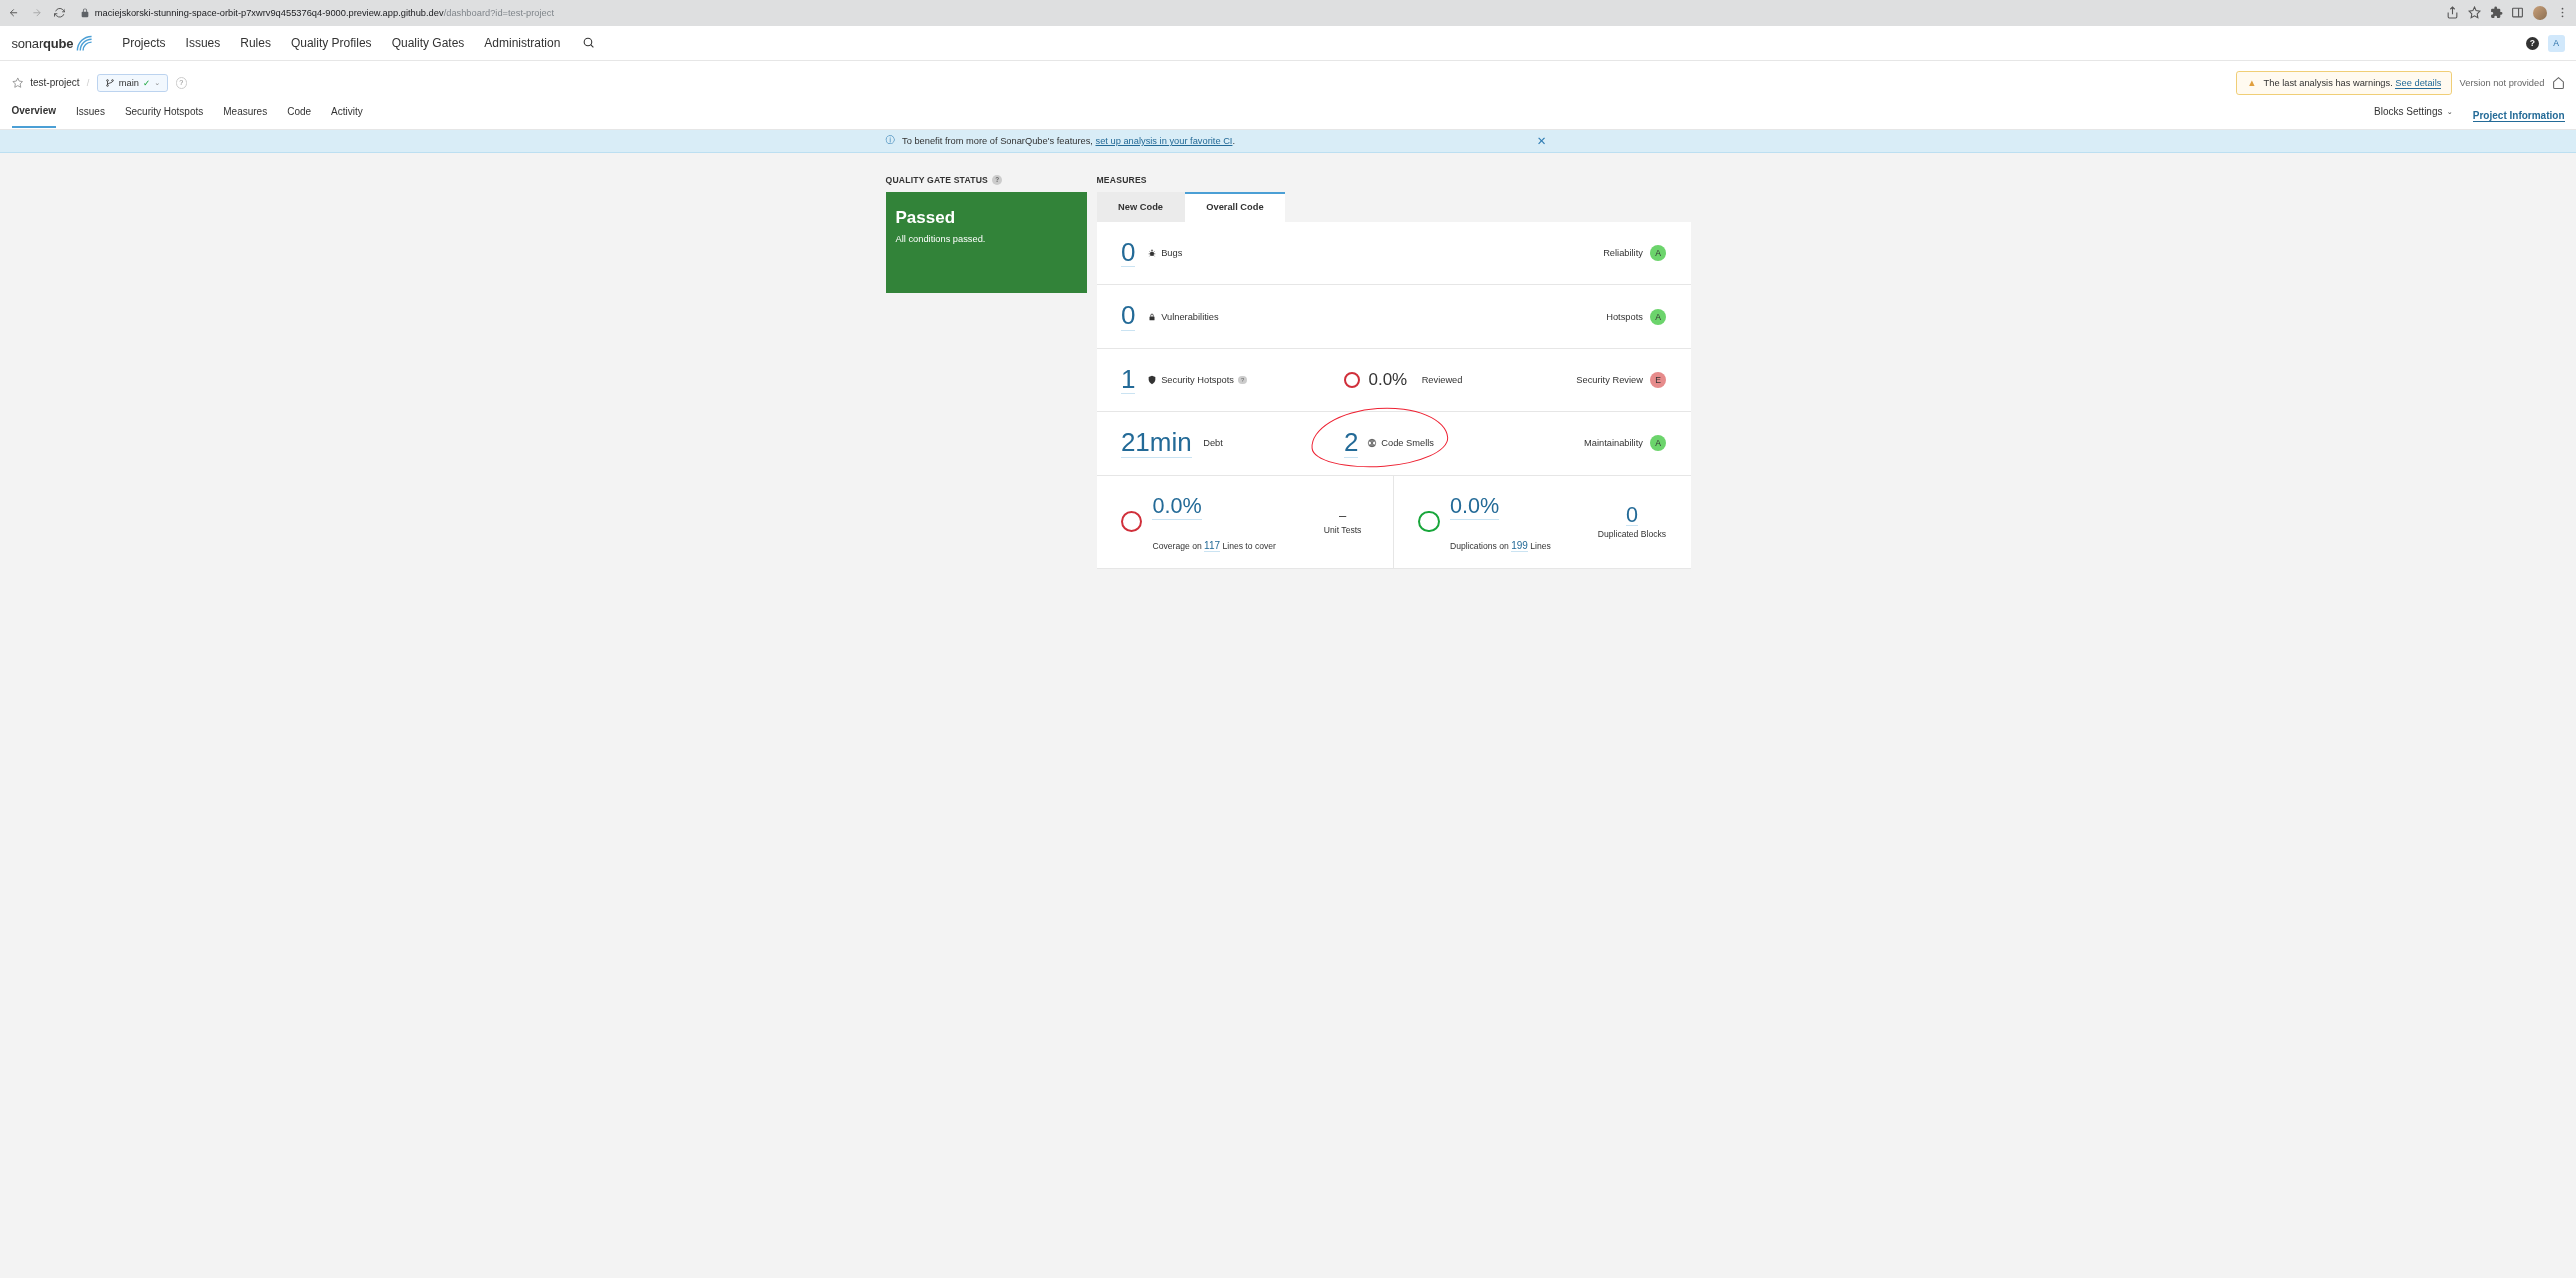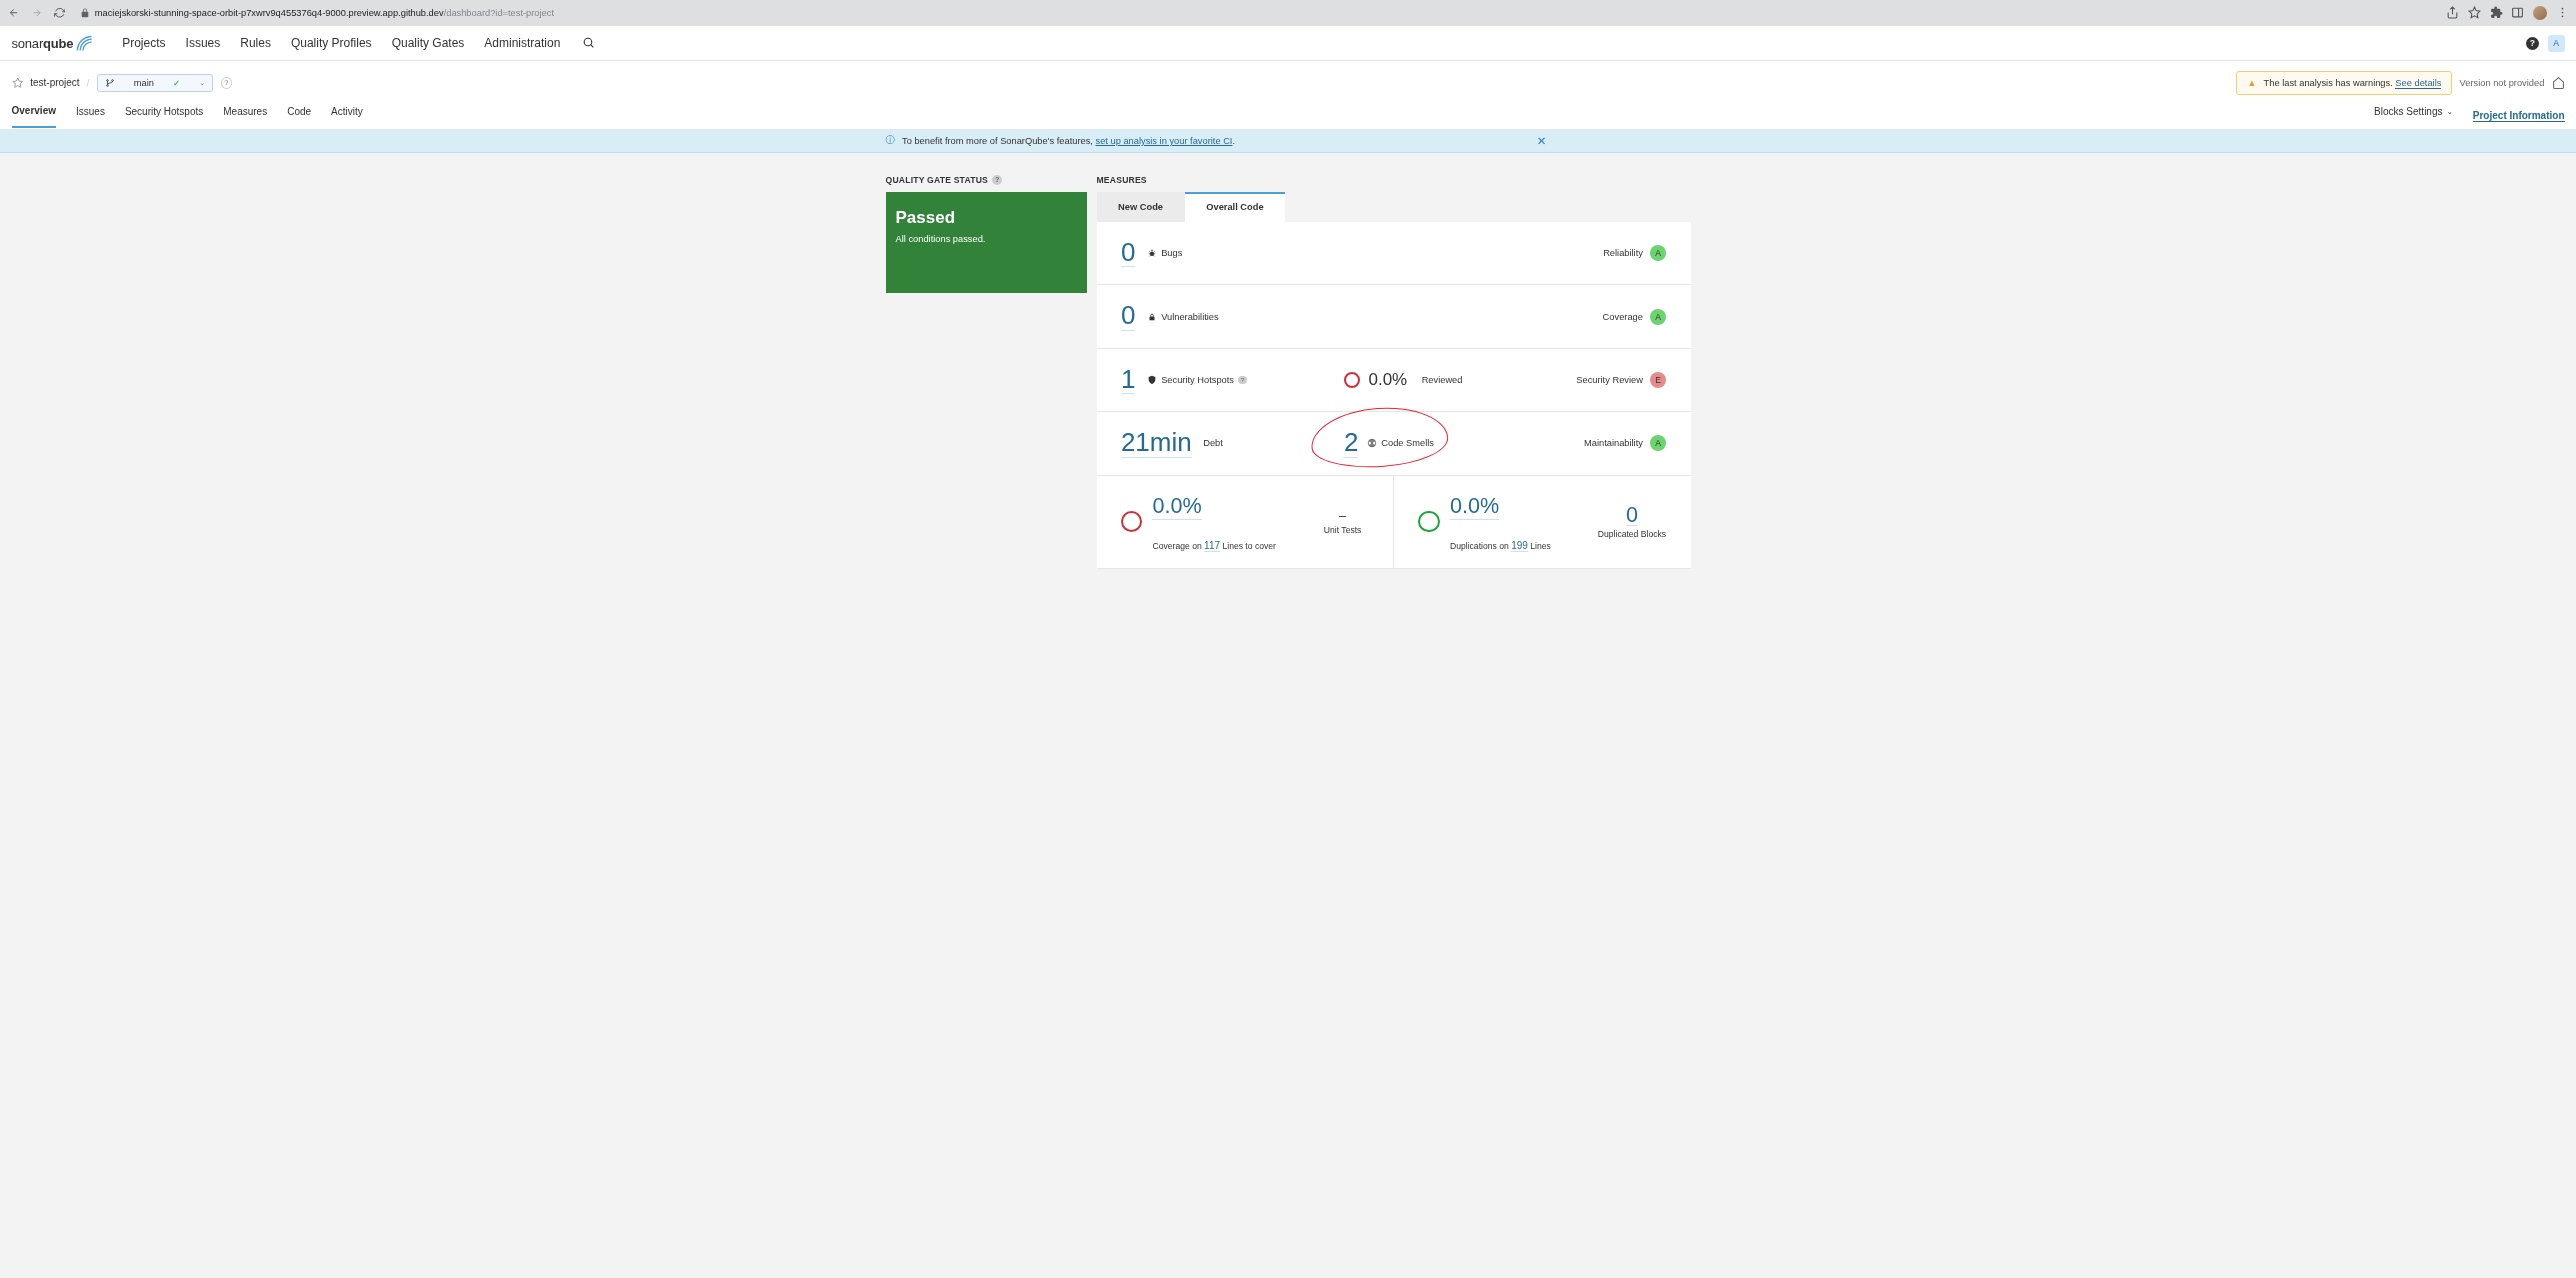--- a/index.html
+++ b/index.html
@@ -28,21 +28,21 @@
 .topnav .spacer { flex: 1; }
 .topnav .search { margin-left: 21.6px; cursor: pointer; }
 .help-ic { width: 13px; height: 13px; border-radius: 50%; background: #333; color: #fff; display: flex; align-items: center; justify-content: center; font-size: 8.6px; font-weight: bold; margin-right: 8.6px; cursor:pointer; }
 .user-badge { width: 17px; height: 17px; background: #d1e8fb; color: #2a6fa8; border-radius: 2.9px; display: flex; align-items: center; justify-content: center; font-size: 8.6px; cursor:pointer; }
 
 
 .proj-header { background: #fff; padding: 10px 11.5px 0; display: flex; align-items: center; gap: 7.2px; }
 .star { width: 11.5px; height: 11.5px; color: #999; cursor:pointer; }
 .proj-name { font-size: 10px; color: #333; }
 .slash { color: #ccc; }
-.branch-sel { display: flex; align-items: center; gap: 19px; padding: 2.9px 7.2px; border: 0.7px solid #bcd3ef; background: #f2f8fe; border-radius: 2.9px; font-size: 9.3px; color: #333; cursor:pointer; }
+.branch-sel { display: flex; align-items: center; gap: 4px; padding: 2.9px 7.2px; border: 0.7px solid #bcd3ef; background: #f2f8fe; border-radius: 2.9px; font-size: 9.3px; color: #333; cursor:pointer; }
 .branch-sel .git-ic { width: 10px; height: 10px; }
 .branch-sel .ok { color: #18a63b; font-size: 8.6px; }
 .branch-sel .chev { color: #888; font-size: 7.2px; }
 .q-ic { width: 11.5px; height: 11.5px; border-radius: 50%; border: 0.7px solid #ccc; color: #888; display: flex; align-items: center; justify-content: center; font-size: 7.2px; cursor:pointer; }
 .proj-header .spacer { flex: 1; }
 .warn-box { display: flex; align-items: center; gap: 7.2px; padding: 5.8px 10px; border: 0.7px solid #f0ce76; background: #fffaf0; border-radius: 2.9px; font-size: 9.3px; }
 .warn-box .tri { color: #e09f3e; }
 .warn-box a { color: #236a97; text-decoration: none; border-bottom: 0.7px solid #236a97; cursor:pointer; }
 .ver-text { color: #666; font-size: 9.3px; }
 .home-ic { width: 13px; height: 13px; color: #666; cursor:pointer; }
@@ -280,21 +280,21 @@
           <span class="m-label">
                 <svg class="m-icon" viewBox="0 0 24 24" fill="#333">
                   <rect x="6" y="11" width="12" height="9" rx="1"></rect>
                   <path d="M9 11V8a3 3 0 016 0v3" fill="none" stroke="#333" stroke-width="2"></path>
                 </svg>
                 <span>Vulnerabilities</span>
               </span>
         </div>
         <div class="spacer"></div>
         <div class="rating-group">
-          <span class="rating-label">Coverage</span>
+          <span class="rating-label">Hotspots</span>
           <span class="rating-badge rate-A">A</span>
         </div>
       </div>
 
       <div class="card">
         <div class="metric-group">
           <span class="big-num">1</span>
           <span class="m-label">
                 <svg class="m-icon" viewBox="0 0 24 24" fill="#333">
                   <path d="M12 2l8 3v6c0 5-3.5 9-8 11-4.5-2-8-6-8-11V5z"></path>

